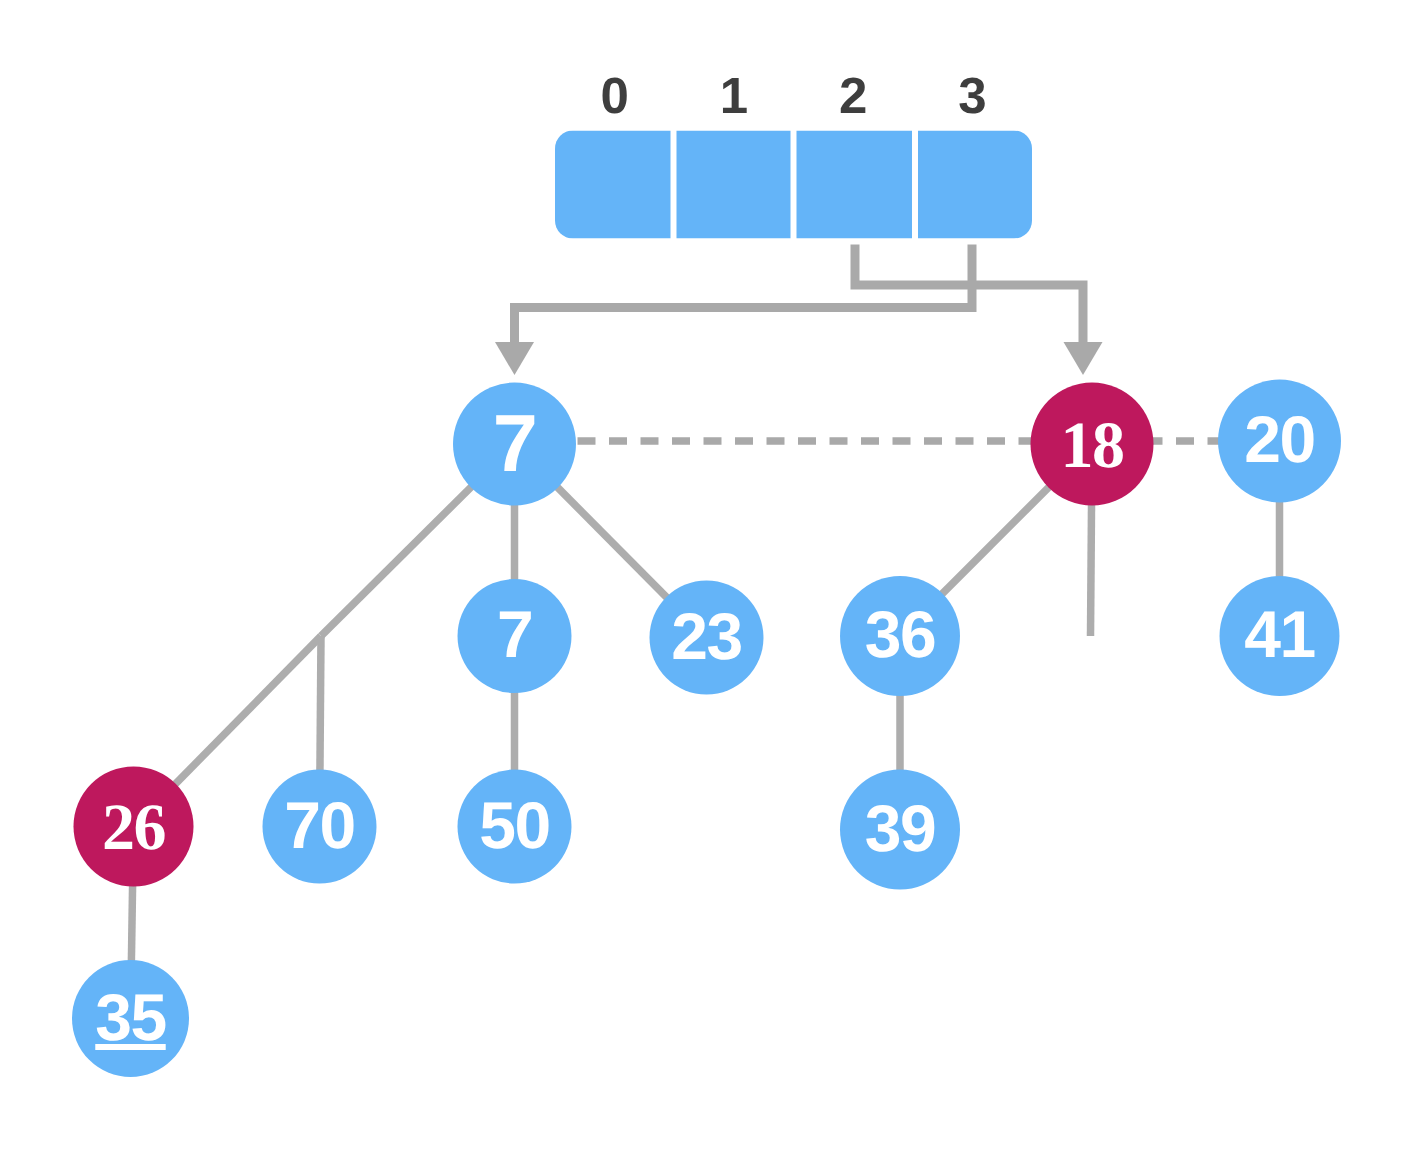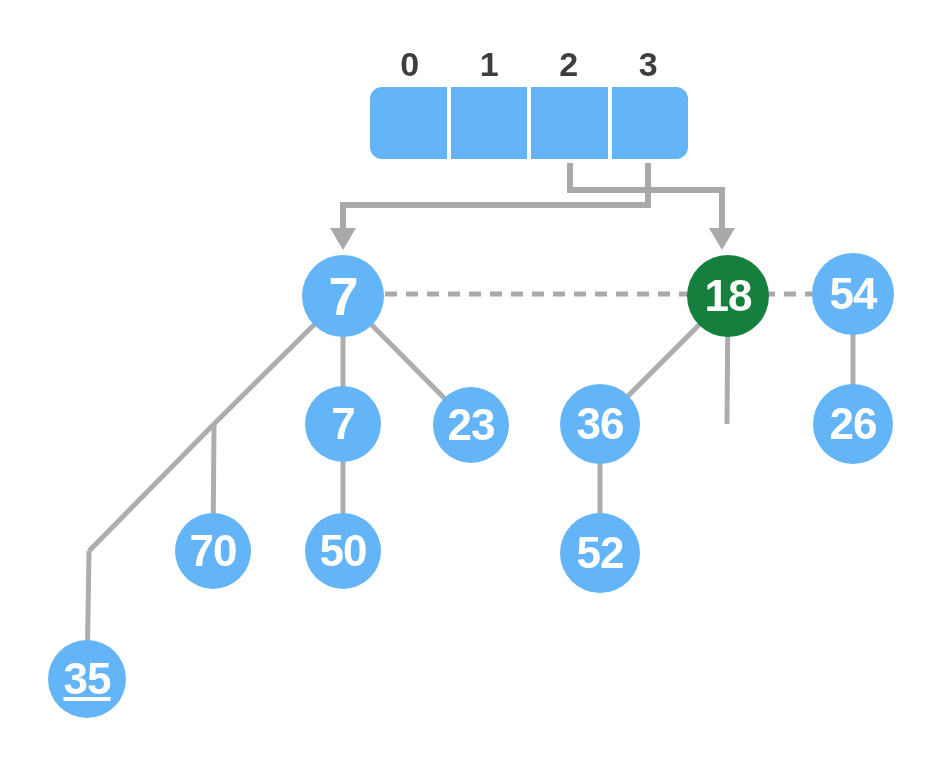--- a/index.html
+++ b/index.html
@@ -26,21 +26,21 @@
   }
   .bucket-array .cell{flex:1;background:#64b4f8;}
   .node{
     position:absolute;
     border-radius:50%;
     display:flex;align-items:center;justify-content:center;
     color:#ffffff;font-weight:bold;font-size:44px;
     letter-spacing:-1px;
   }
   .node.blue{background:#64b4f8;}
-  .node.purple{background:#15803d;}
+  .node.purple{background:#be185d;font-family:Liberation Serif, serif;}
   .node.single{font-size:54px;}
 </style>
 </head>
 <body>
 
 <div class="canvas">
 
   <svg class="wires" viewBox="0 0 944 768">
 
     <line x1="343" y1="294" x2="853" y2="294" stroke="#a9a9a9" stroke-width="5" stroke-dasharray="12 9"></line>
@@ -79,26 +79,27 @@
 
   <div class="bucket-array">
     <div class="cell"></div>
     <div class="cell"></div>
     <div class="cell"></div>
     <div class="cell"></div>
   </div>
 
   <div class="node blue single" style="left:302px;top:255px;width:82px;height:82px;">7</div>
   <div class="node purple" style="left:687px;top:255px;width:82px;height:82px;">18</div>
-  <div class="node blue" style="left:812px;top:253px;width:82px;height:82px;">54</div>
+  <div class="node blue" style="left:812px;top:253px;width:82px;height:82px;">20</div>
 
   <div class="node blue" style="left:305px;top:386px;width:76px;height:76px;">7</div>
   <div class="node blue" style="left:433px;top:387px;width:76px;height:76px;">23</div>
   <div class="node blue" style="left:560px;top:384px;width:80px;height:80px;">36</div>
-  <div class="node blue" style="left:813px;top:384px;width:80px;height:80px;">26</div>
+  <div class="node blue" style="left:813px;top:384px;width:80px;height:80px;">41</div>
 
+  <div class="node purple" style="left:49px;top:511px;width:80px;height:80px;">26</div>
   <div class="node blue" style="left:175px;top:513px;width:76px;height:76px;">70</div>
   <div class="node blue" style="left:305px;top:513px;width:76px;height:76px;">50</div>
-  <div class="node blue" style="left:560px;top:513px;width:80px;height:80px;">52</div>
+  <div class="node blue" style="left:560px;top:513px;width:80px;height:80px;">39</div>
 
   <div class="node blue" style="left:48px;top:640px;width:78px;height:78px;text-decoration:underline;">35</div>
 
 </div>
 
 </body></html>

